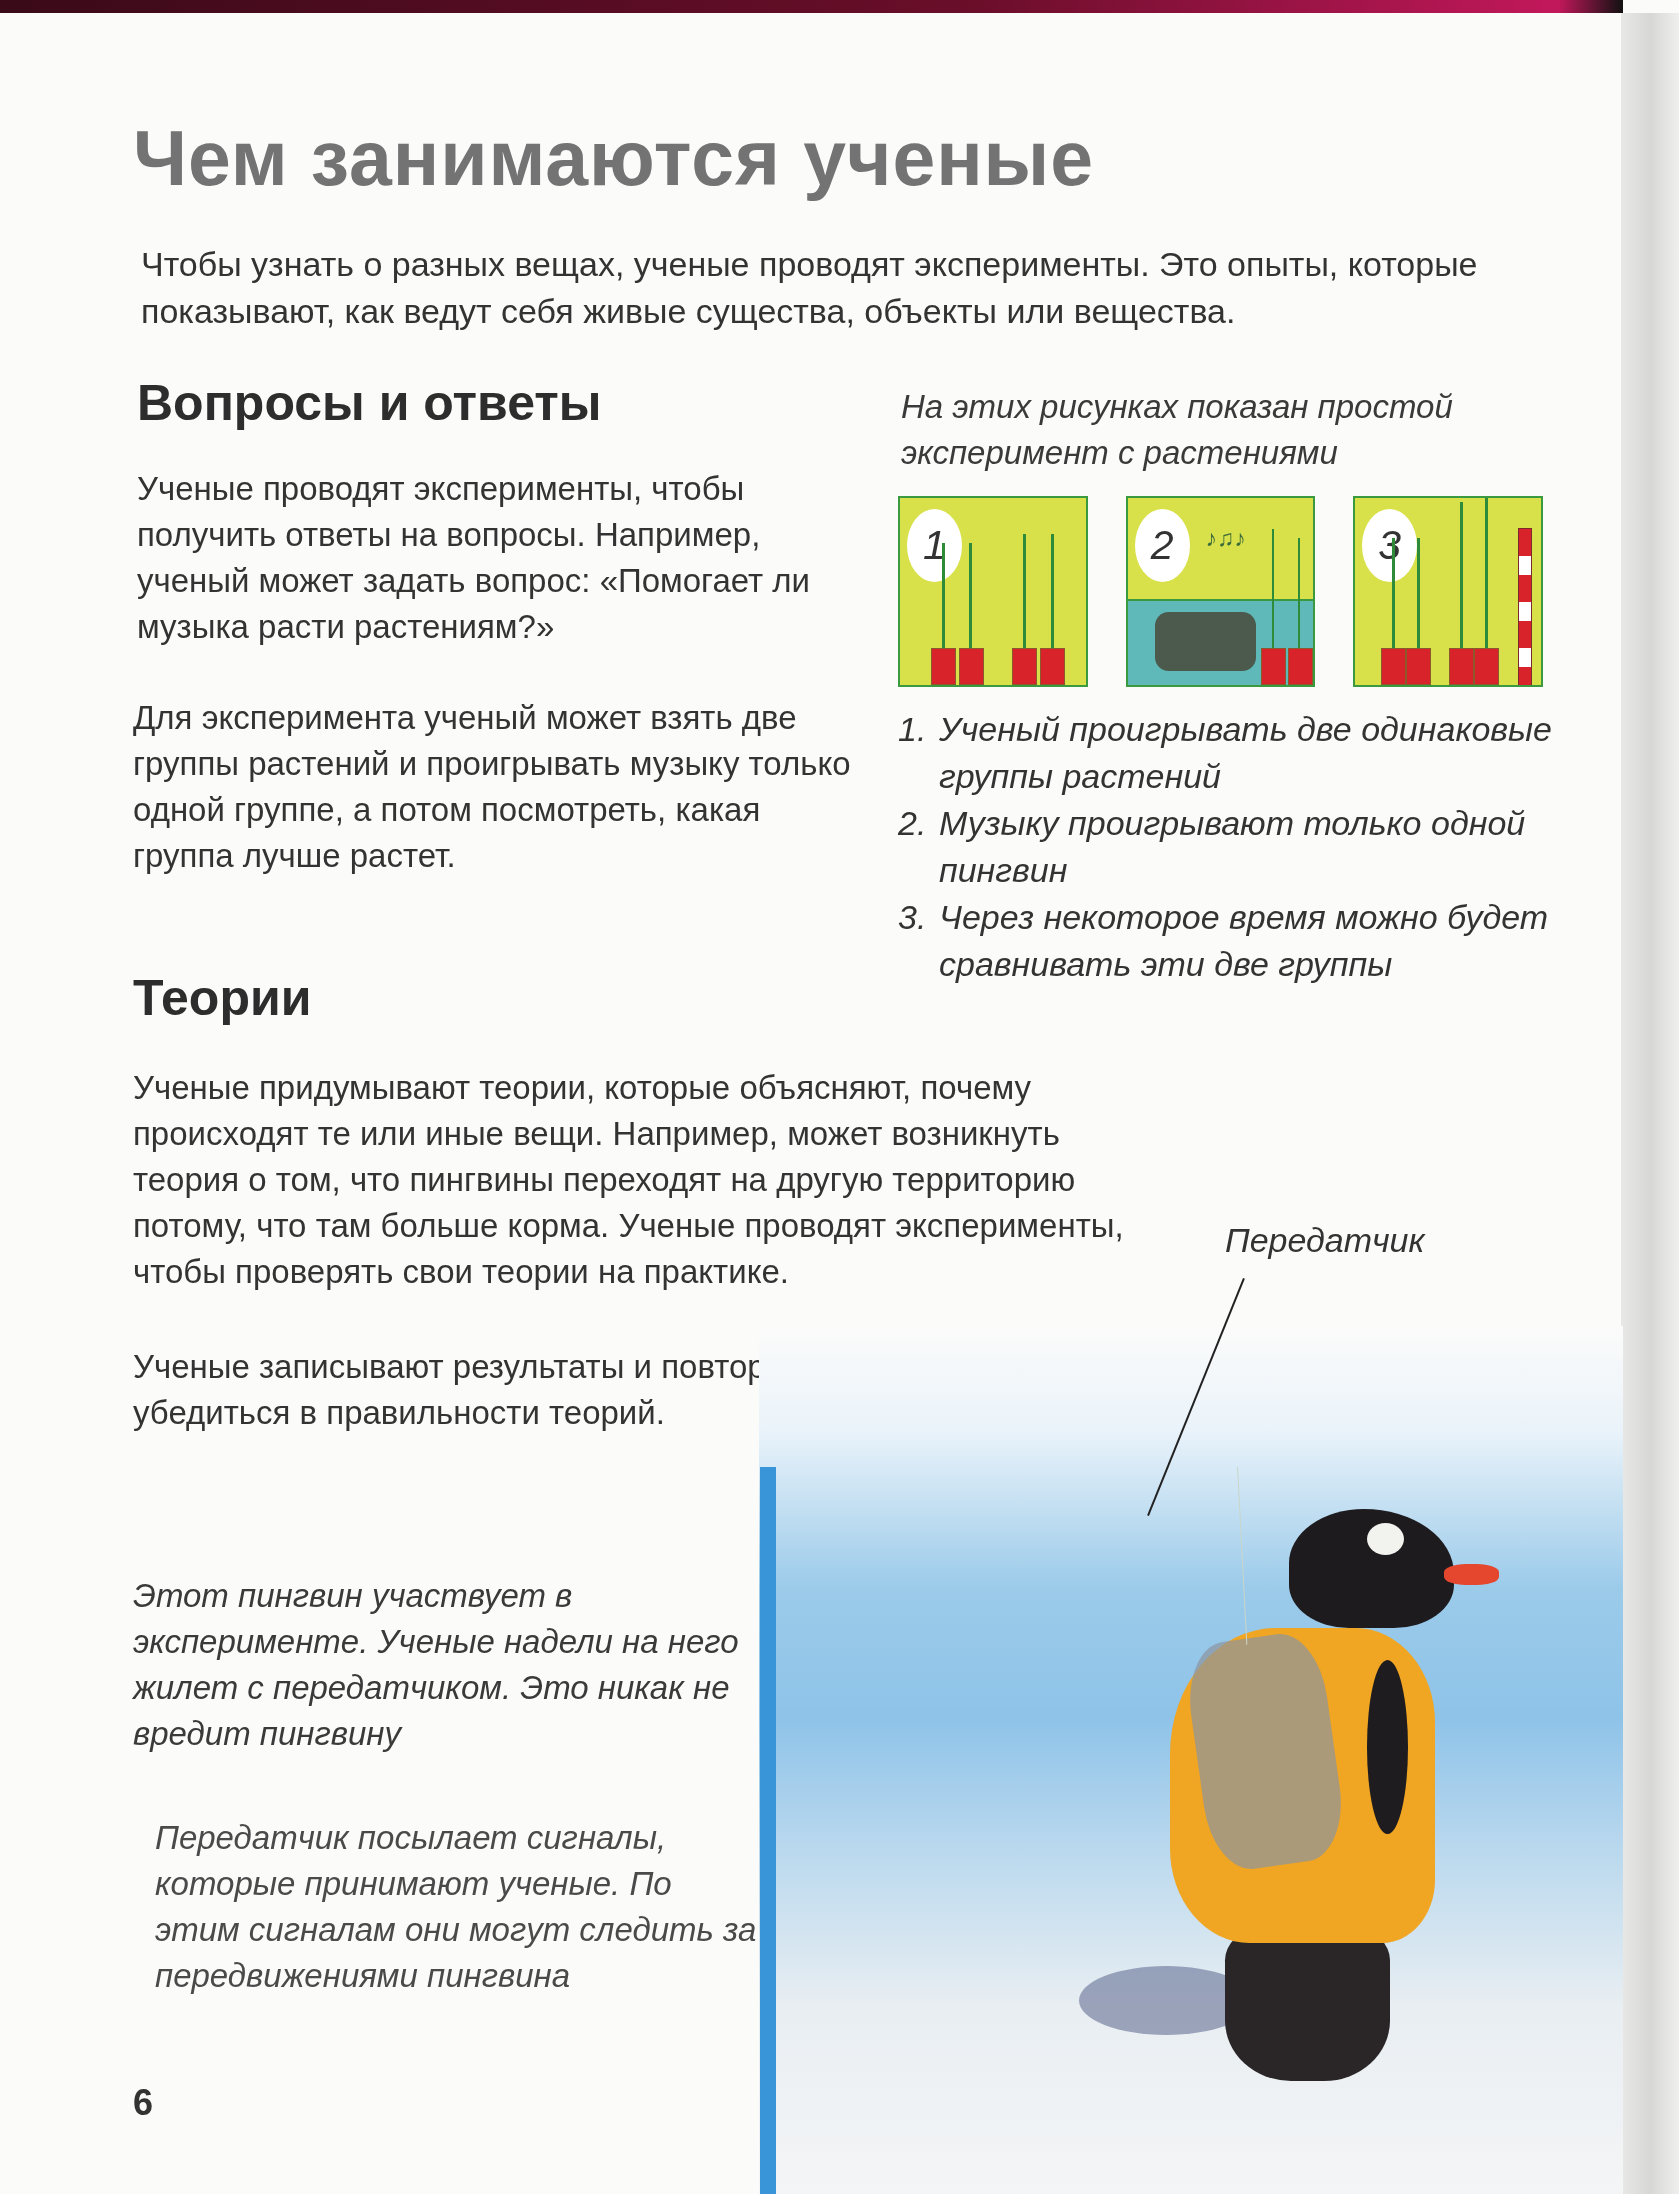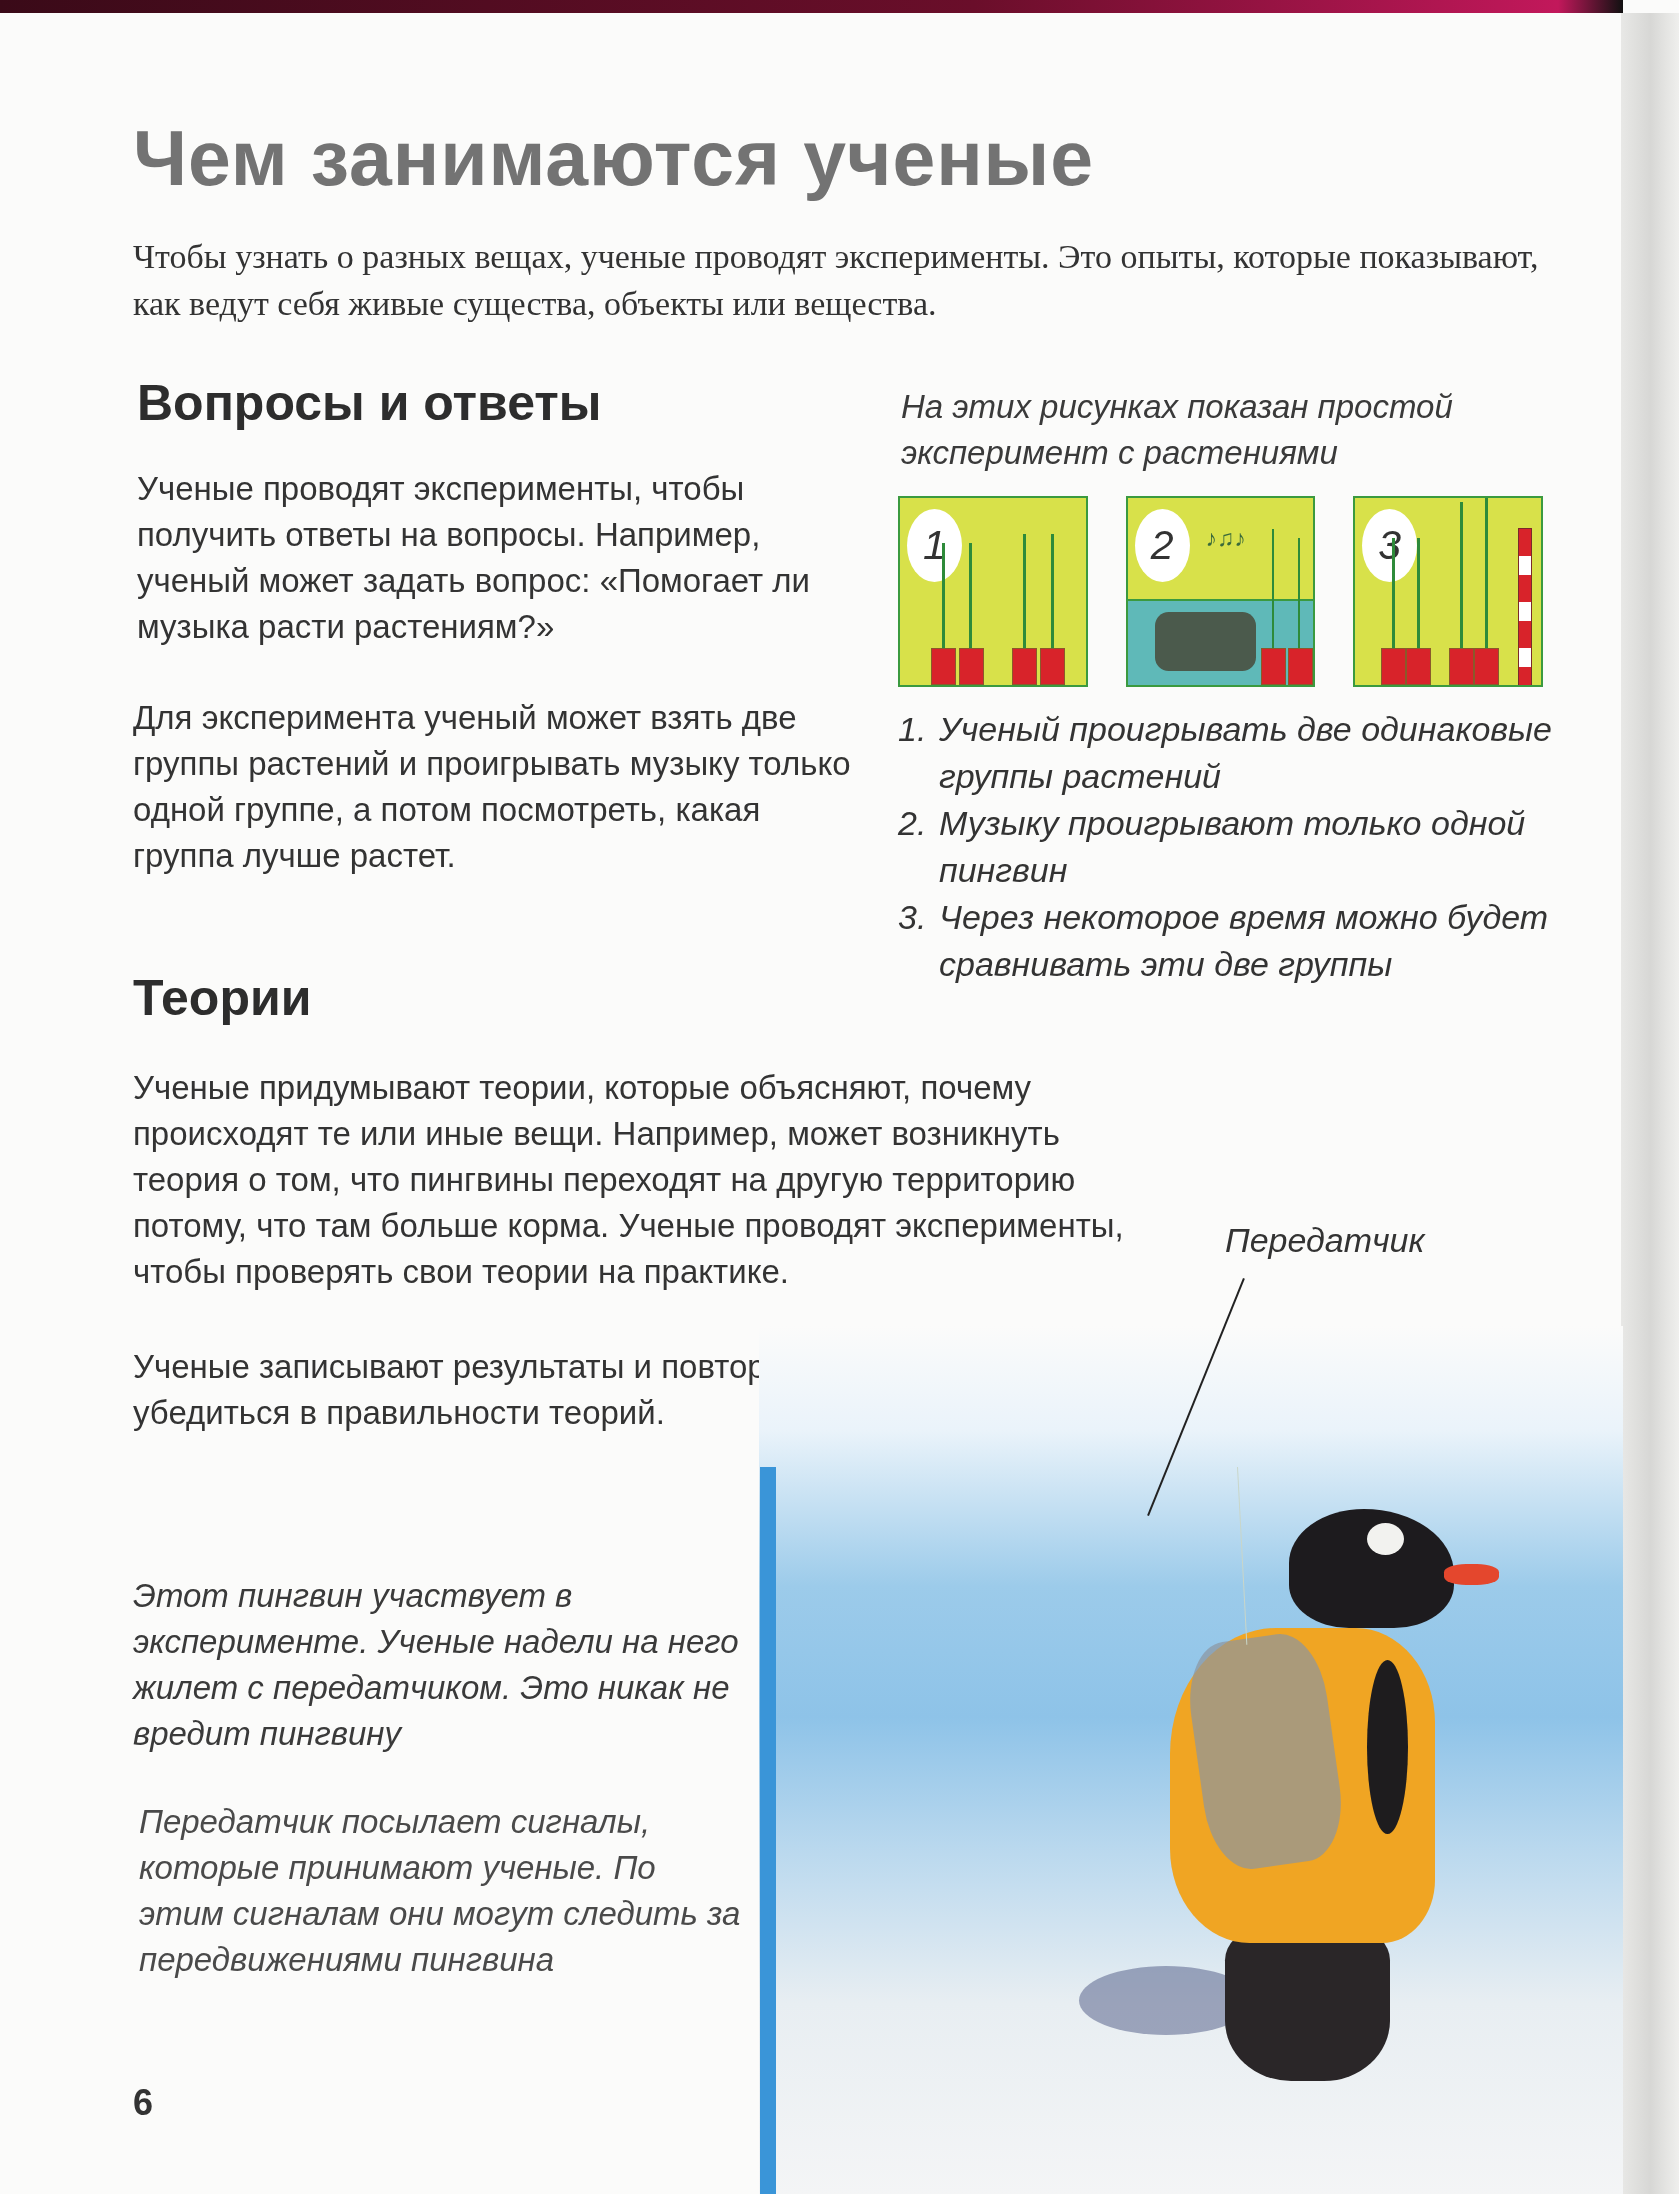--- a/index.html
+++ b/index.html
@@ -39,21 +39,21 @@
   .label-tx{position:absolute;left:1225px;top:1221px;font-style:italic;font-size:34px;color:#333;}
   .pagenum{position:absolute;left:133px;top:2082px;font-size:36px;font-weight:bold;color:#333;}
 </style>
 </head>
 <body>
 
 <div class="topbar"></div>
 <div class="spine"></div>
 
 <h1 class="title" style="margin:0;">Чем занимаются ученые</h1>
-<p class="intro" style="margin:0;font-family:Liberation Serif, serif;">Чтобы узнать о разных вещах, ученые проводят эксперименты. Это опыты, которые показывают, как ведут себя живые существа, объекты или вещества.</p>
+<p class="intro" style="margin:8px;">Чтобы узнать о разных вещах, ученые проводят эксперименты. Это опыты, которые показывают, как ведут себя живые существа, объекты или вещества.</p>
 
 <h2 class="h2" style="left:133px;top:370px;margin:4px;">Вопросы и ответы</h2>
 <p class="para" style="left:133px;top:462px;width:736px;margin:4px;">Ученые проводят эксперименты, чтобы получить ответы на вопросы. Например, ученый может задать вопрос: «Помогает ли музыка расти растениям?»</p>
 <p class="para" style="left:133px;top:695px;width:736px;margin:0;">Для эксперимента ученый может взять две группы растений и проигрывать музыку только одной группе, а потом посмотреть, какая группа лучше растет.</p>
 
 <p class="caption" style="left:901px;top:384px;width:649px;margin:0;">На этих рисунках показан простой эксперимент с растениями</p>
 
 <div class="panels">
   <div class="panel">
     <div class="bubble">1</div>
@@ -119,16 +119,16 @@
   <div class="p-flipper"></div>
   <div class="p-head"></div>
   <div class="p-stripe"></div>
   <div class="p-beak"></div>
 </div>
 <div class="antenna"></div>
 <div class="label-tx">Передатчик</div>
 <div class="leader"></div>
 
 <p class="caption" style="left:133px;top:1573px;width:608px;margin:0;">Этот пингвин участвует в эксперименте. Ученые надели на него жилет с передатчиком. Это никак не вредит пингвину</p>
-<p class="caption" style="left:139px;top:1799px;width:608px;margin:0;color:#4a4a4a;">Передатчик посылает сигналы, которые принимают ученые. По этим сигналам они могут следить за передвижениями пингвина</p>
+<p class="caption" style="left:139px;top:1799px;width:608px;margin:16px;color:#4a4a4a;">Передатчик посылает сигналы, которые принимают ученые. По этим сигналам они могут следить за передвижениями пингвина</p>
 
 <div class="pagenum">6</div>
 
 
 </body></html>

